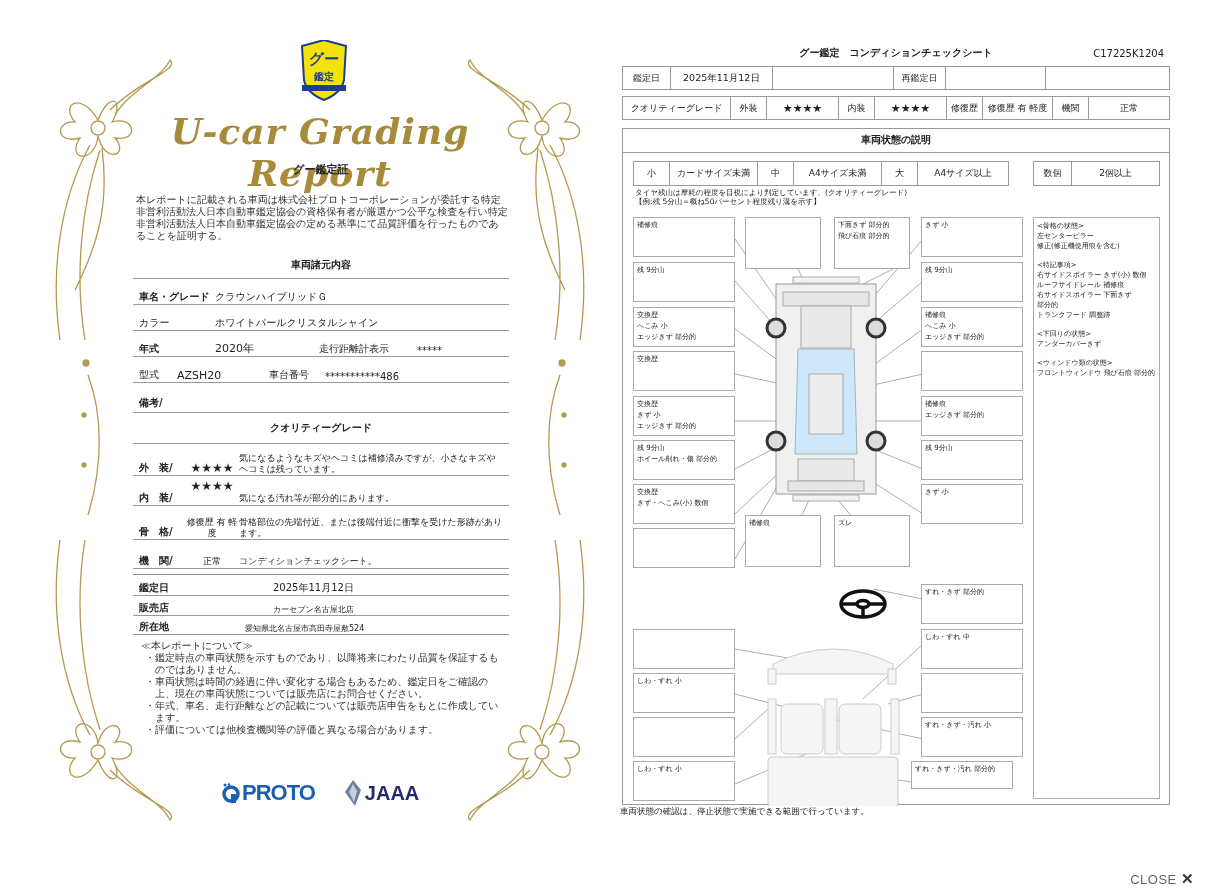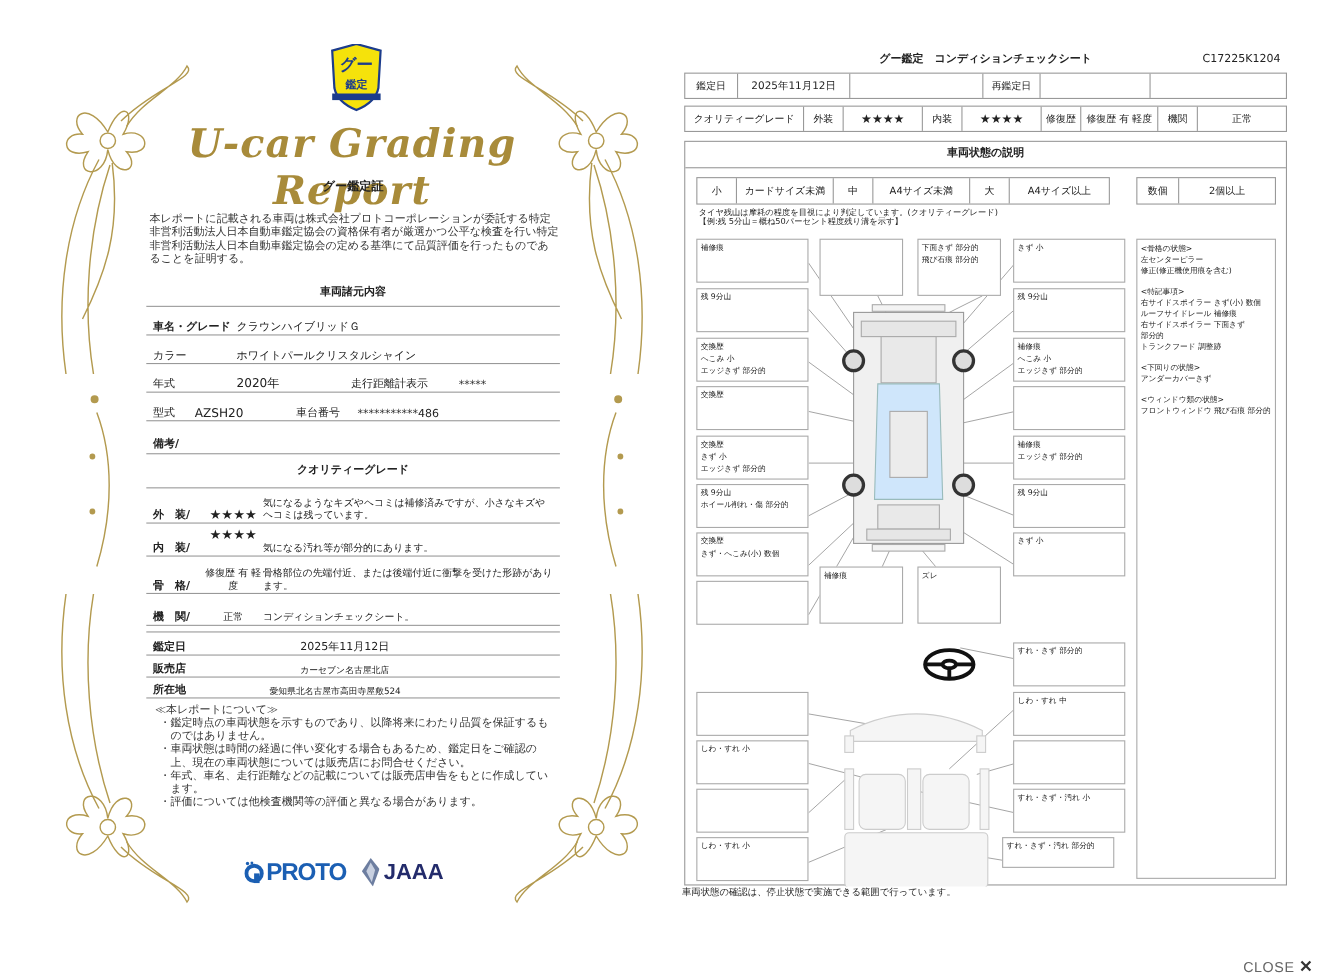--- a/index.html
+++ b/index.html
@@ -10,21 +10,21 @@
 .title-script{position:absolute;left:100px;top:80px;width:360px;text-align:center;font-family:"DejaVu Serif","Liberation Serif",serif;font-style:italic;font-weight:bold;font-size:36px;color:#a88b3a;letter-spacing:1px}
 .cert-title{position:absolute;left:93px;top:132px;width:376px;text-align:center;font-size:11px;font-weight:bold}
 .cert-body{position:absolute;left:96px;top:164px;width:372px;font-family:"DejaVu Serif","Liberation Serif",serif;font-size:10px;line-height:12px;color:#333}
 .sec-head{position:absolute;left:93px;width:376px;text-align:center;font-size:10px;font-weight:bold}
 .tbl{position:absolute;left:93px;width:376px}
 .row{display:flex;align-items:flex-end;border-top:1.5px solid #999;font-size:10px}
 .row:last-child{border-bottom:1.5px solid #999}
 .lbl{font-weight:bold;padding-left:6px}
 .notes{position:absolute;left:105px;top:610px;width:360px;font-family:"DejaVu Serif","Liberation Serif",serif;font-size:10px;line-height:12px;color:#333}
 .notes li{list-style:none;padding-left:10px;text-indent:-10px}
-.logos{position:absolute;left:182px;top:750px;display:flex;align-items:center;gap:14px}
+.logos{position:absolute;left:182px;top:750px;display:flex;align-items:center;gap:30px}
 .proto{font-family:"Liberation Sans",sans-serif;font-weight:bold;font-size:22px;color:#1b5fb3;letter-spacing:-1px}
 .jaaa{font-family:"Liberation Sans",sans-serif;font-weight:bold;font-size:20px;color:#232b6b}
 
 .right{position:absolute;left:620px;top:42px;width:552px;height:780px;font-size:8px}
 .r-title{position:absolute;left:0;top:4px;width:552px;text-align:center;font-size:10px;font-weight:bold}
 .r-code{position:absolute;right:8px;top:6px;font-size:10px}
 .gtbl{position:absolute;left:2px;width:548px;border:1.5px solid #999;display:flex;height:24px}
 .gtbl div{border-right:1px solid #999;display:flex;align-items:center;justify-content:center;font-size:9px}
 .gtbl div:last-child{border-right:none}
 .panel{position:absolute;left:2px;top:86px;width:548px;height:677px;border:1.5px solid #999}
@@ -98,21 +98,21 @@
   <div class="tbl" style="top:248px">
     <div class="row" style="height:26px">
       <span class="lbl" style="width:82px">車名・グレード</span>
       <span>クラウンハイブリッドＧ</span>
     </div>
     <div class="row" style="height:26px">
       <span class="lbl" style="width:82px;font-weight:normal">カラー</span>
       <span>ホワイトパールクリスタルシャイン</span>
     </div>
     <div class="row" style="height:26px">
-      <span class="lbl" style="width:82px;font-weight:normal">年式</span>
+      <span class="lbl" style="width:82px;font-weight:bold">年式</span>
       <span style="width:104px;font-size:11px">2020年</span>
       <span style="width:98px">走行距離計表示</span>
       <span>*****</span>
     </div>
     <div class="row" style="height:26px">
       <span class="lbl" style="width:44px;font-weight:normal">型式</span>
       <span style="width:92px;font-size:11px">AZSH20</span>
       <span style="width:56px">車台番号</span>
       <span style="font-size:10px">***********486</span>
     </div>

